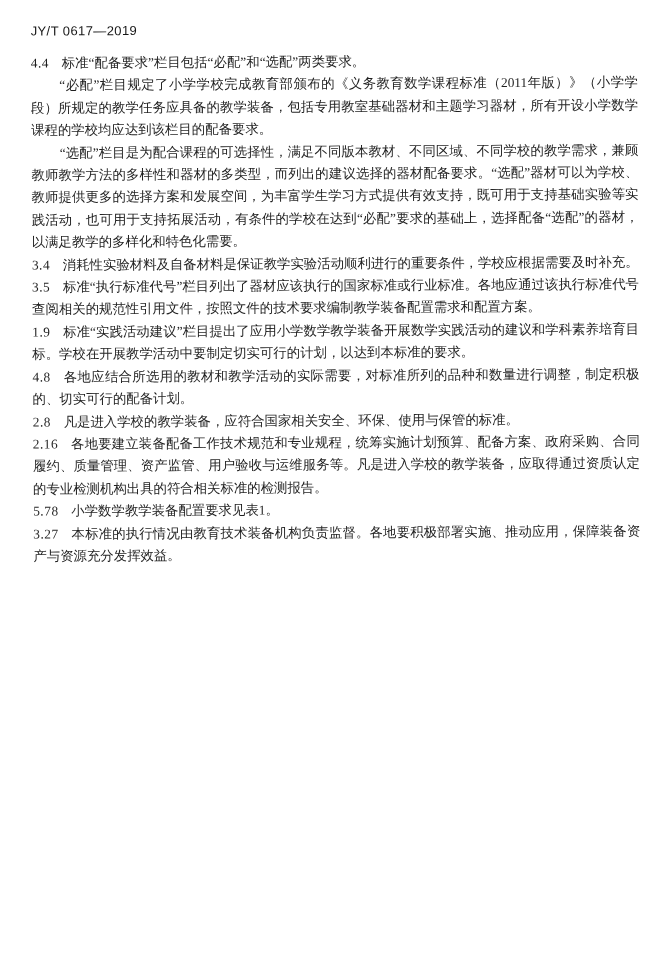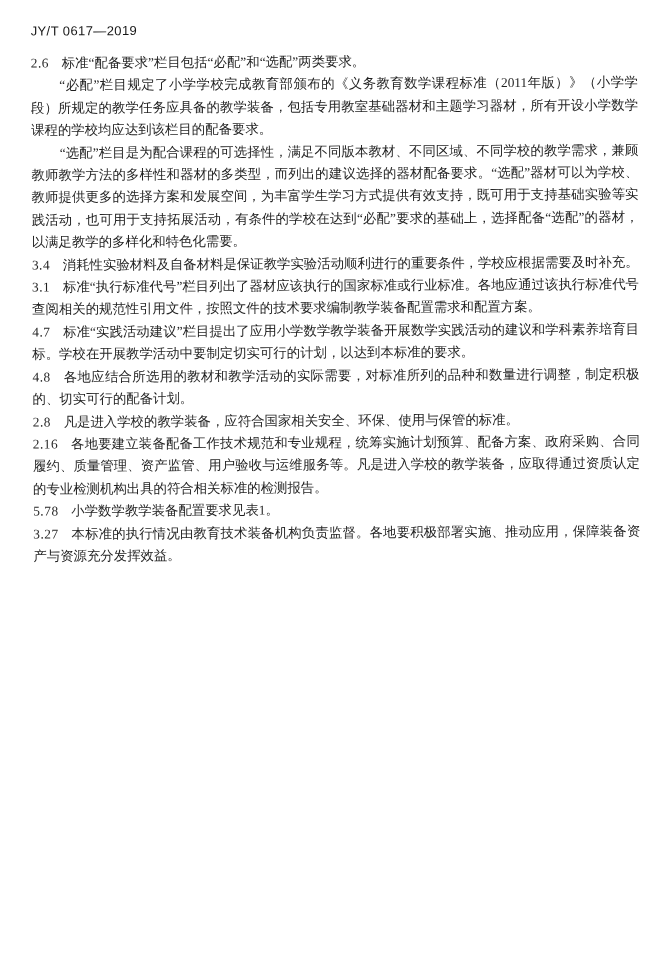--- a/index.html
+++ b/index.html
@@ -68,31 +68,31 @@
 </head>
 <body>
 
 <div class="page">
   <div class="scan-tilt">
 
     <div class="doc-header">JY/T 0617—2019</div>
 
     <div class="doc-body">
 
-      <p><span class="clause-num">2.6</span><span>标准“配备要求”栏目包括“必配”和“选配”两类要求。</span></p>
+      <p><span class="clause-num">4.4</span><span>标准“配备要求”栏目包括“必配”和“选配”两类要求。</span></p>
 
       <p class="indent"><span>“必配”栏目规定了小学学校完成教育部颁布的《义务教育数学课程标准（2011年版）》（小学学段）所规定的教学任务应具备的教学装备，包括专用教室基础器材和主题学习器材，所有开设小学数学课程的学校均应达到该栏目的配备要求。</span></p>
 
       <p class="indent"><span>“选配”栏目是为配合课程的可选择性，满足不同版本教材、不同区域、不同学校的教学需求，兼顾教师教学方法的多样性和器材的多类型，而列出的建议选择的器材配备要求。“选配”器材可以为学校、教师提供更多的选择方案和发展空间，为丰富学生学习方式提供有效支持，既可用于支持基础实验等实践活动，也可用于支持拓展活动，有条件的学校在达到“必配”要求的基础上，选择配备“选配”的器材，以满足教学的多样化和特色化需要。</span></p>
 
       <p><span class="clause-num">3.4</span><span>消耗性实验材料及自备材料是保证教学实验活动顺利进行的重要条件，学校应根据需要及时补充。</span></p>
 
-      <p><span class="clause-num">3.1</span><span>标准“执行标准代号”栏目列出了器材应该执行的国家标准或行业标准。各地应通过该执行标准代号查阅相关的规范性引用文件，按照文件的技术要求编制教学装备配置需求和配置方案。</span></p>
+      <p><span class="clause-num">3.5</span><span>标准“执行标准代号”栏目列出了器材应该执行的国家标准或行业标准。各地应通过该执行标准代号查阅相关的规范性引用文件，按照文件的技术要求编制教学装备配置需求和配置方案。</span></p>
 
-      <p><span class="clause-num">4.7</span><span>标准“实践活动建议”栏目提出了应用小学数学教学装备开展数学实践活动的建议和学科素养培育目标。学校在开展教学活动中要制定切实可行的计划，以达到本标准的要求。</span></p>
+      <p><span class="clause-num">1.9</span><span>标准“实践活动建议”栏目提出了应用小学数学教学装备开展数学实践活动的建议和学科素养培育目标。学校在开展教学活动中要制定切实可行的计划，以达到本标准的要求。</span></p>
 
       <p><span class="clause-num">4.8</span><span>各地应结合所选用的教材和教学活动的实际需要，对标准所列的品种和数量进行调整，制定积极的、切实可行的配备计划。</span></p>
 
       <p><span class="clause-num">2.8</span><span>凡是进入学校的教学装备，应符合国家相关安全、环保、使用与保管的标准。</span></p>
 
       <p><span class="clause-num">2.16</span><span>各地要建立装备配备工作技术规范和专业规程，统筹实施计划预算、配备方案、政府采购、合同履约、质量管理、资产监管、用户验收与运维服务等。凡是进入学校的教学装备，应取得通过资质认定的专业检测机构出具的符合相关标准的检测报告。</span></p>
 
       <p><span class="clause-num">5.78</span><span>小学数学教学装备配置要求见表1。</span></p>
 
       <p><span class="clause-num">3.27</span><span>本标准的执行情况由教育技术装备机构负责监督。各地要积极部署实施、推动应用，保障装备资产与资源充分发挥效益。</span></p>

